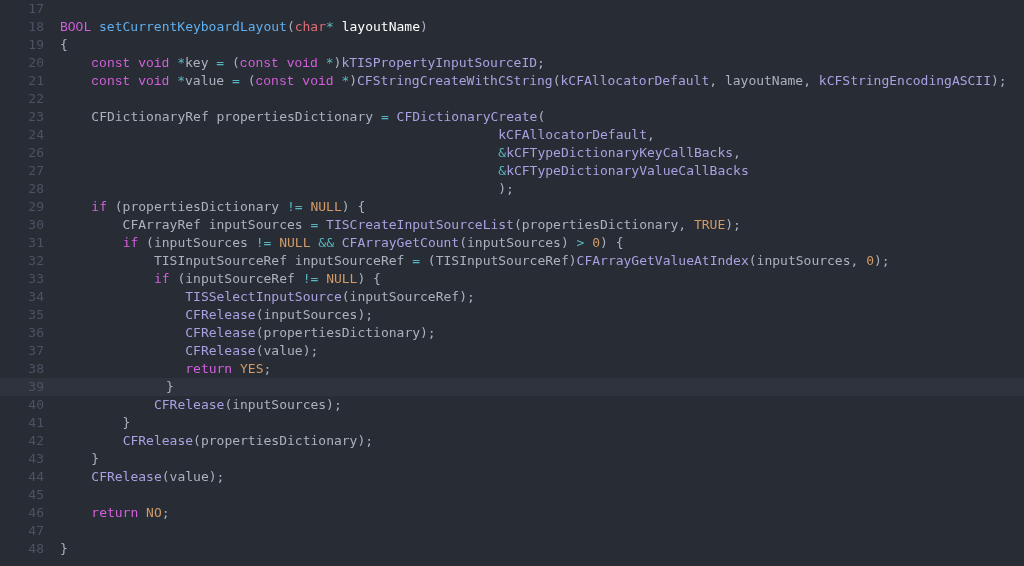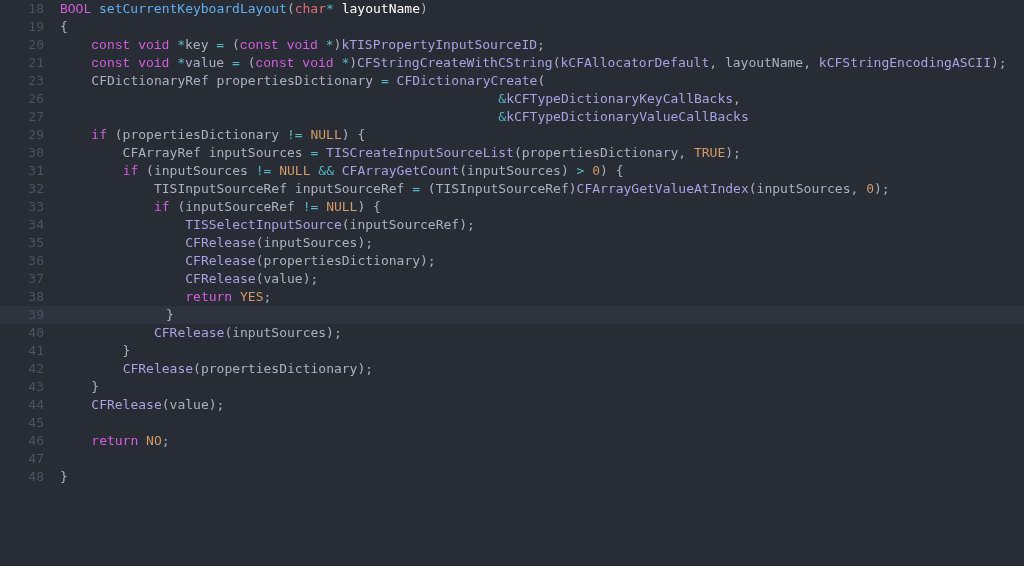--- a/index.html
+++ b/index.html
@@ -50,27 +50,31 @@
   .t-const  { color: #d19a66; }   
   .t-punc   { color: #abb2bf; }
   .t-op     { color: #56b6c2; }   
   .t-macro  { color: #a9a1e1; margin-top: 40px; }   
   .t-white  { color: #ffffff; margin-top: 12px; }   
 </style>
 </head>
 <body>
 
 <div class="editor">
+    <div class="line"><div class="gutter">17</div><div class="code"><span class="t-ident"></span></div></div>
     <div class="line"><div class="gutter">18</div><div class="code"><span class="t-type">BOOL</span><span class="t-ident"> </span><span class="t-func">setCurrentKeyboardLayout</span><span class="t-punc">(</span><span class="t-param">char</span><span class="t-op">*</span><span class="t-white"> layoutName</span><span class="t-punc">)</span></div></div>
     <div class="line"><div class="gutter">19</div><div class="code"><span class="t-punc">{</span></div></div>
     <div class="line"><div class="gutter">20</div><div class="code"><span class="t-ident">    </span><span class="t-type">const</span><span class="t-ident"> </span><span class="t-type">void</span><span class="t-ident"> </span><span class="t-op">*</span><span class="t-ident">key </span><span class="t-op">=</span><span class="t-punc"> (</span><span class="t-type">const</span><span class="t-ident"> </span><span class="t-type">void</span><span class="t-ident"> </span><span class="t-op">*</span><span class="t-punc">)</span><span class="t-macro">kTISPropertyInputSourceID</span><span class="t-punc">;</span></div></div>
     <div class="line"><div class="gutter">21</div><div class="code"><span class="t-ident">    </span><span class="t-type">const</span><span class="t-ident"> </span><span class="t-type">void</span><span class="t-ident"> </span><span class="t-op">*</span><span class="t-ident">value </span><span class="t-op">=</span><span class="t-punc"> (</span><span class="t-type">const</span><span class="t-ident"> </span><span class="t-type">void</span><span class="t-ident"> </span><span class="t-op">*</span><span class="t-punc">)</span><span class="t-call">CFStringCreateWithCString</span><span class="t-punc">(</span><span class="t-macro">kCFAllocatorDefault</span><span class="t-ident">, layoutName, </span><span class="t-macro">kCFStringEncodingASCII</span><span class="t-punc">);</span></div></div>
+    <div class="line"><div class="gutter">22</div><div class="code"><span class="t-ident"></span></div></div>
     <div class="line"><div class="gutter">23</div><div class="code"><span class="t-ident">    CFDictionaryRef propertiesDictionary </span><span class="t-op">=</span><span class="t-ident"> </span><span class="t-call">CFDictionaryCreate</span><span class="t-punc">(</span></div></div>
+    <div class="line"><div class="gutter">24</div><div class="code"><span class="t-ident">                                                        </span><span class="t-macro">kCFAllocatorDefault</span><span class="t-punc">,</span></div></div>
     <div class="line"><div class="gutter">26</div><div class="code"><span class="t-ident">                                                        </span><span class="t-op">&amp;</span><span class="t-macro">kCFTypeDictionaryKeyCallBacks</span><span class="t-punc">,</span></div></div>
     <div class="line"><div class="gutter">27</div><div class="code"><span class="t-ident">                                                        </span><span class="t-op">&amp;</span><span class="t-macro">kCFTypeDictionaryValueCallBacks</span></div></div>
+    <div class="line"><div class="gutter">28</div><div class="code"><span class="t-punc">                                                        );</span></div></div>
     <div class="line"><div class="gutter">29</div><div class="code"><span class="t-ident">    </span><span class="t-kw">if</span><span class="t-ident"> (propertiesDictionary </span><span class="t-op">!=</span><span class="t-ident"> </span><span class="t-const">NULL</span><span class="t-punc">) {</span></div></div>
     <div class="line"><div class="gutter">30</div><div class="code"><span class="t-ident">        CFArrayRef inputSources </span><span class="t-op">=</span><span class="t-ident"> </span><span class="t-call">TISCreateInputSourceList</span><span class="t-ident">(propertiesDictionary, </span><span class="t-const">TRUE</span><span class="t-punc">);</span></div></div>
     <div class="line"><div class="gutter">31</div><div class="code"><span class="t-ident">        </span><span class="t-kw">if</span><span class="t-ident"> (inputSources </span><span class="t-op">!=</span><span class="t-ident"> </span><span class="t-const">NULL</span><span class="t-ident"> </span><span class="t-op">&amp;&amp;</span><span class="t-ident"> </span><span class="t-call">CFArrayGetCount</span><span class="t-ident">(inputSources) </span><span class="t-op">&gt;</span><span class="t-ident"> </span><span class="t-num">0</span><span class="t-punc">) {</span></div></div>
     <div class="line"><div class="gutter">32</div><div class="code"><span class="t-ident">            TISInputSourceRef inputSourceRef </span><span class="t-op">=</span><span class="t-ident"> (TISInputSourceRef)</span><span class="t-call">CFArrayGetValueAtIndex</span><span class="t-ident">(inputSources, </span><span class="t-num">0</span><span class="t-punc">);</span></div></div>
     <div class="line"><div class="gutter">33</div><div class="code"><span class="t-ident">            </span><span class="t-kw">if</span><span class="t-ident"> (inputSourceRef </span><span class="t-op">!=</span><span class="t-ident"> </span><span class="t-const">NULL</span><span class="t-punc">) {</span></div></div>
     <div class="line"><div class="gutter">34</div><div class="code"><span class="t-ident">                </span><span class="t-call">TISSelectInputSource</span><span class="t-ident">(inputSourceRef);</span></div></div>
     <div class="line"><div class="gutter">35</div><div class="code"><span class="t-ident">                </span><span class="t-call">CFRelease</span><span class="t-ident">(inputSources);</span></div></div>
     <div class="line"><div class="gutter">36</div><div class="code"><span class="t-ident">                </span><span class="t-call">CFRelease</span><span class="t-ident">(propertiesDictionary);</span></div></div>
     <div class="line"><div class="gutter">37</div><div class="code"><span class="t-ident">                </span><span class="t-call">CFRelease</span><span class="t-ident">(value);</span></div></div>
     <div class="line"><div class="gutter">38</div><div class="code"><span class="t-ident">                </span><span class="t-kw">return</span><span class="t-ident"> </span><span class="t-const">YES</span><span class="t-punc">;</span></div></div>

